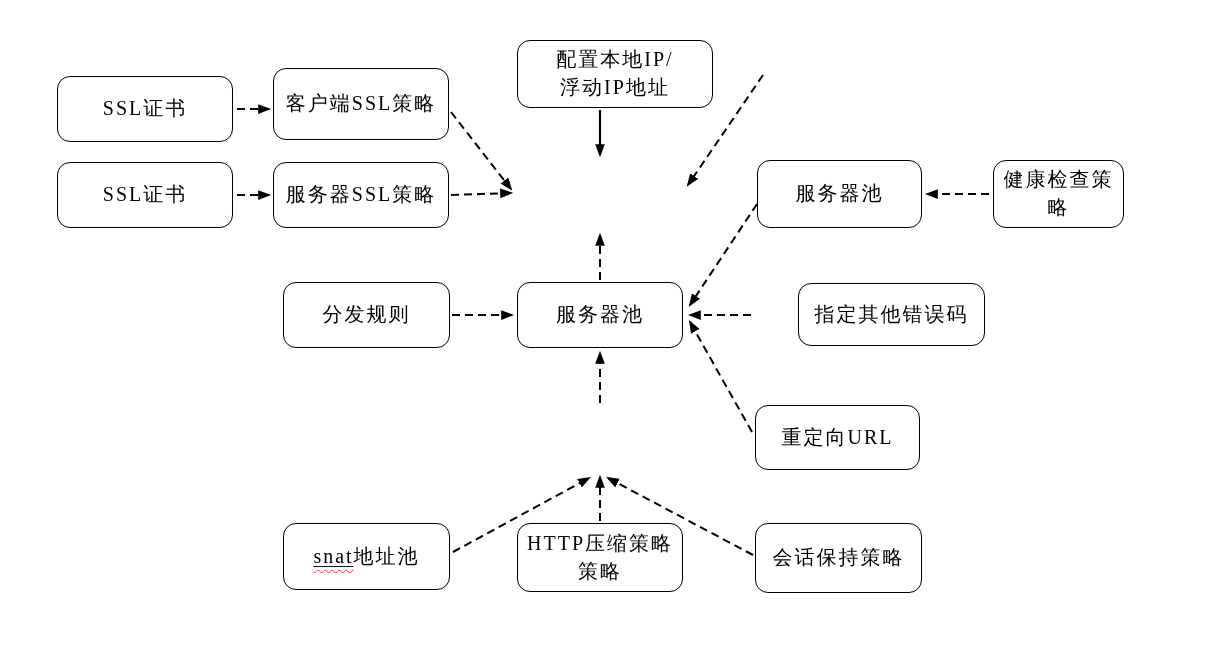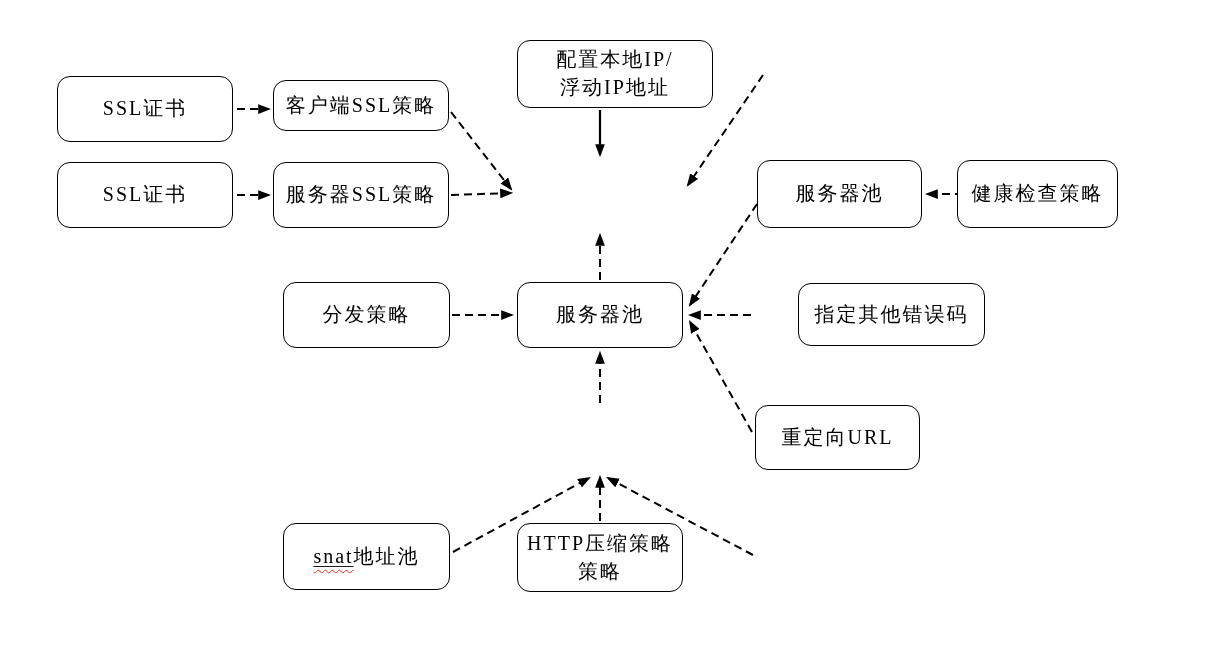--- a/index.html
+++ b/index.html
@@ -86,21 +86,21 @@
     <line class="edge-dashed" x1="600" y1="403" x2="600" y2="353" marker-end="url(#arr)"></line>
     <line class="edge-dashed" x1="453" y1="552" x2="589" y2="478" marker-end="url(#arr)"></line>
     <line class="edge-dashed" x1="600" y1="521" x2="600" y2="477" marker-end="url(#arr)"></line>
     <line class="edge-dashed" x1="753" y1="555" x2="608" y2="478" marker-end="url(#arr)"></line>
   </svg>
 
   <div class="node" style="left:57px;top:76px;width:176px;height:66px">
     <span class="lbl">SSL证书</span>
   </div>
 
-  <div class="node" style="left:273px;top:80px;width:176px;height:51px">
+  <div class="node" style="left:273px;top:68px;width:176px;height:72px">
     <span class="lbl">客户端SSL策略</span>
   </div>
 
   <div class="node" style="left:57px;top:162px;width:176px;height:66px">
     <span class="lbl">SSL证书</span>
   </div>
 
   <div class="node" style="left:273px;top:162px;width:176px;height:66px">
     <span class="lbl">服务器SSL策略</span>
   </div>
@@ -109,26 +109,26 @@
     <span class="lbl">配置本地IP/
 浮动IP地址</span>
   </div>
 
 
 
   <div class="node" style="left:757px;top:160px;width:165px;height:68px">
     <span class="lbl">服务器池</span>
   </div>
 
-  <div class="node" style="left:957px;top:160px;width:161px;height:68px">
+  <div class="node" style="left:993px;top:160px;width:131px;height:68px">
     <span class="lbl">健康检查策略</span>
   </div>
 
   <div class="node" style="left:283px;top:282px;width:167px;height:66px">
-    <span class="lbl">分发策略</span>
+    <span class="lbl">分发规则</span>
   </div>
 
   <div class="node" style="left:517px;top:282px;width:166px;height:66px">
     <span class="lbl">服务器池</span>
   </div>
 
   <div class="node" style="left:798px;top:283px;width:187px;height:63px">
     <span class="lbl">指定其他错误码</span>
   </div>
 
@@ -139,14 +139,17 @@
 
   <div class="node" style="left:283px;top:523px;width:167px;height:67px">
     <span class="lbl"><span class="snat-red-wavy"><span class="snat-underline">snat</span></span><span>地址池</span></span>
   </div>
 
   <div class="node" style="left:517px;top:523px;width:166px;height:69px">
     <span class="lbl">HTTP压缩策略
 策略</span>
   </div>
 
+  <div class="node" style="left:755px;top:523px;width:167px;height:70px">
+    <span class="lbl">会话保持策略</span>
+  </div>
 
 </div>
 
 </body></html>

